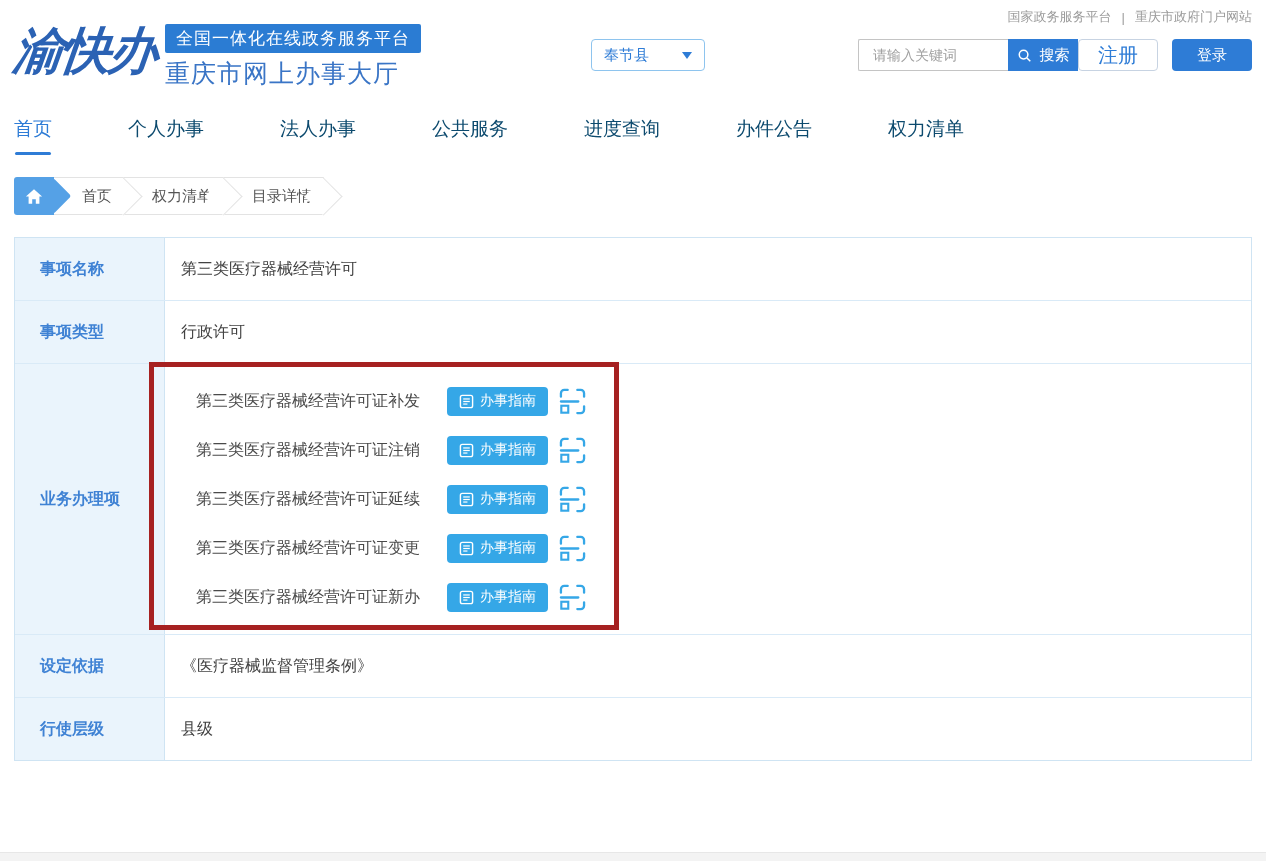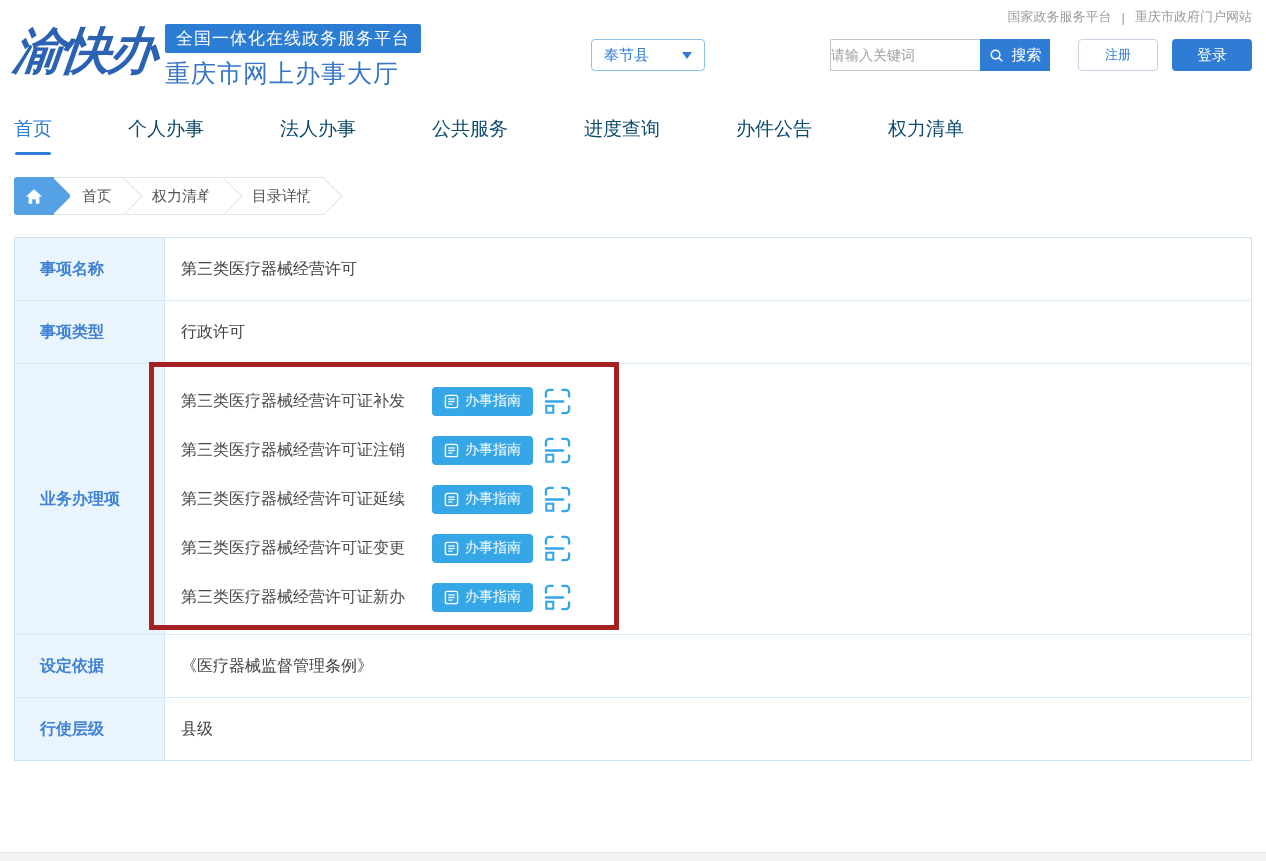--- a/index.html
+++ b/index.html
@@ -24,28 +24,28 @@
     border-radius:2px; align-self:flex-start; letter-spacing:1px; }
   .logo-site { color:#3a75c6; font-size:25px; margin-top:4px; letter-spacing:1px; }
 
   .region-select { margin-left:170px; width:114px; height:32px; border:1px solid #8ec4ee;
     border-radius:4px; display:flex; align-items:center; justify-content:space-between;
     padding:0 12px; color:#2e7cd6; font-size:15px; cursor:pointer; background:#fff; }
   .caret-down { width:0; height:0; border-left:5px solid transparent;
     border-right:5px solid transparent; border-top:7px solid #2e7cd6; }
 
   .search-group { margin-left:auto; display:flex; height:32px; }
-  .search-input { width:150px; border:1px solid #c4c4c4; border-right:none; padding:0 0;
+  .search-input { width:150px; border:1px solid #c4c4c4; border-right:none; padding:0 14px;
     font-size:14px; outline:none; color:#333; border-radius:2px 0 0 2px; }
   .search-input::placeholder { color:#a0a0a0; }
   .search-btn { width:70px; background:#2e7cd6; color:#fff; border:none; font-size:15px;
     display:flex; align-items:center; justify-content:center; gap:8px; cursor:pointer; }
 
-  .btn-register { margin-left:28px; width:80px; height:32px; border:1px solid #c7d3e2;
-    border-radius:4px; background:#fff; color:#2e7cd6; font-size:13px; cursor:pointer; }
+  .btn-register { width:80px; height:32px; border:1px solid #c7d3e2;
+    border-radius:4px; background:#fff; color:#2e7cd6; font-size:20px; cursor:pointer; }
   .btn-login { margin-left:14px; width:80px; height:32px; border:none; border-radius:4px;
     background:#2e7cd6; color:#fff; font-size:15px; cursor:pointer; }
 
   
   .nav { display:flex; gap:76px; padding:0 14px; margin-top:26px; }
   .nav-item { font-size:19px; color:#0c4a6e; cursor:pointer; padding-bottom:13px; position:relative; }
   .nav-item.active { color:#2e7cd6; }
   .nav-item.active::after { content:''; position:absolute; left:1px; right:1px; bottom:0;
     height:3px; background:#2e7cd6; border-radius:2px; }
 
@@ -71,21 +71,21 @@
   .detail-table { margin:22px 14px 0; border:1px solid #cfe4f3; }
   .t-row { display:flex; border-bottom:1px solid #d9eaf7; }
   .t-row:last-child { border-bottom:none; }
   .t-label { width:150px; min-width:150px; background:#eaf4fc; border-right:1px solid #cfe4f3;
     display:flex; align-items:center; padding-left:25px; color:#3f82d4; font-size:16px;
     font-weight:bold; }
   .t-value { flex:1; display:flex; align-items:center; padding:0 16px; font-size:16px;
     color:#424242; min-height:62px; }
 
   .t-row.biz { position:relative; }
-  .biz-value { flex:1; display:flex; flex-direction:column; gap:19px; padding:22px 16px; }
+  .biz-value { flex:1; display:flex; flex-direction:column; gap:19px; padding:22px 31px; }
   .biz-item { display:flex; align-items:center; height:30px; }
   .biz-name { width:251px; font-size:16px; color:#4a4a4a; }
   .guide-btn { height:29px; padding:0 12px; background:#35a7e7; border:none; border-radius:4px;
     color:#fff; font-size:14px; display:flex; align-items:center; gap:6px; cursor:pointer; }
   .scan-btn { margin-left:11px; width:27px; height:27px; background:none; border:none;
     padding:0; cursor:pointer; display:flex; align-items:center; }
   .red-box { position:absolute; left:134px; top:-2px; width:470px; height:268px;
     border:5px solid #a62121; pointer-events:none; z-index:3; }
 
   

